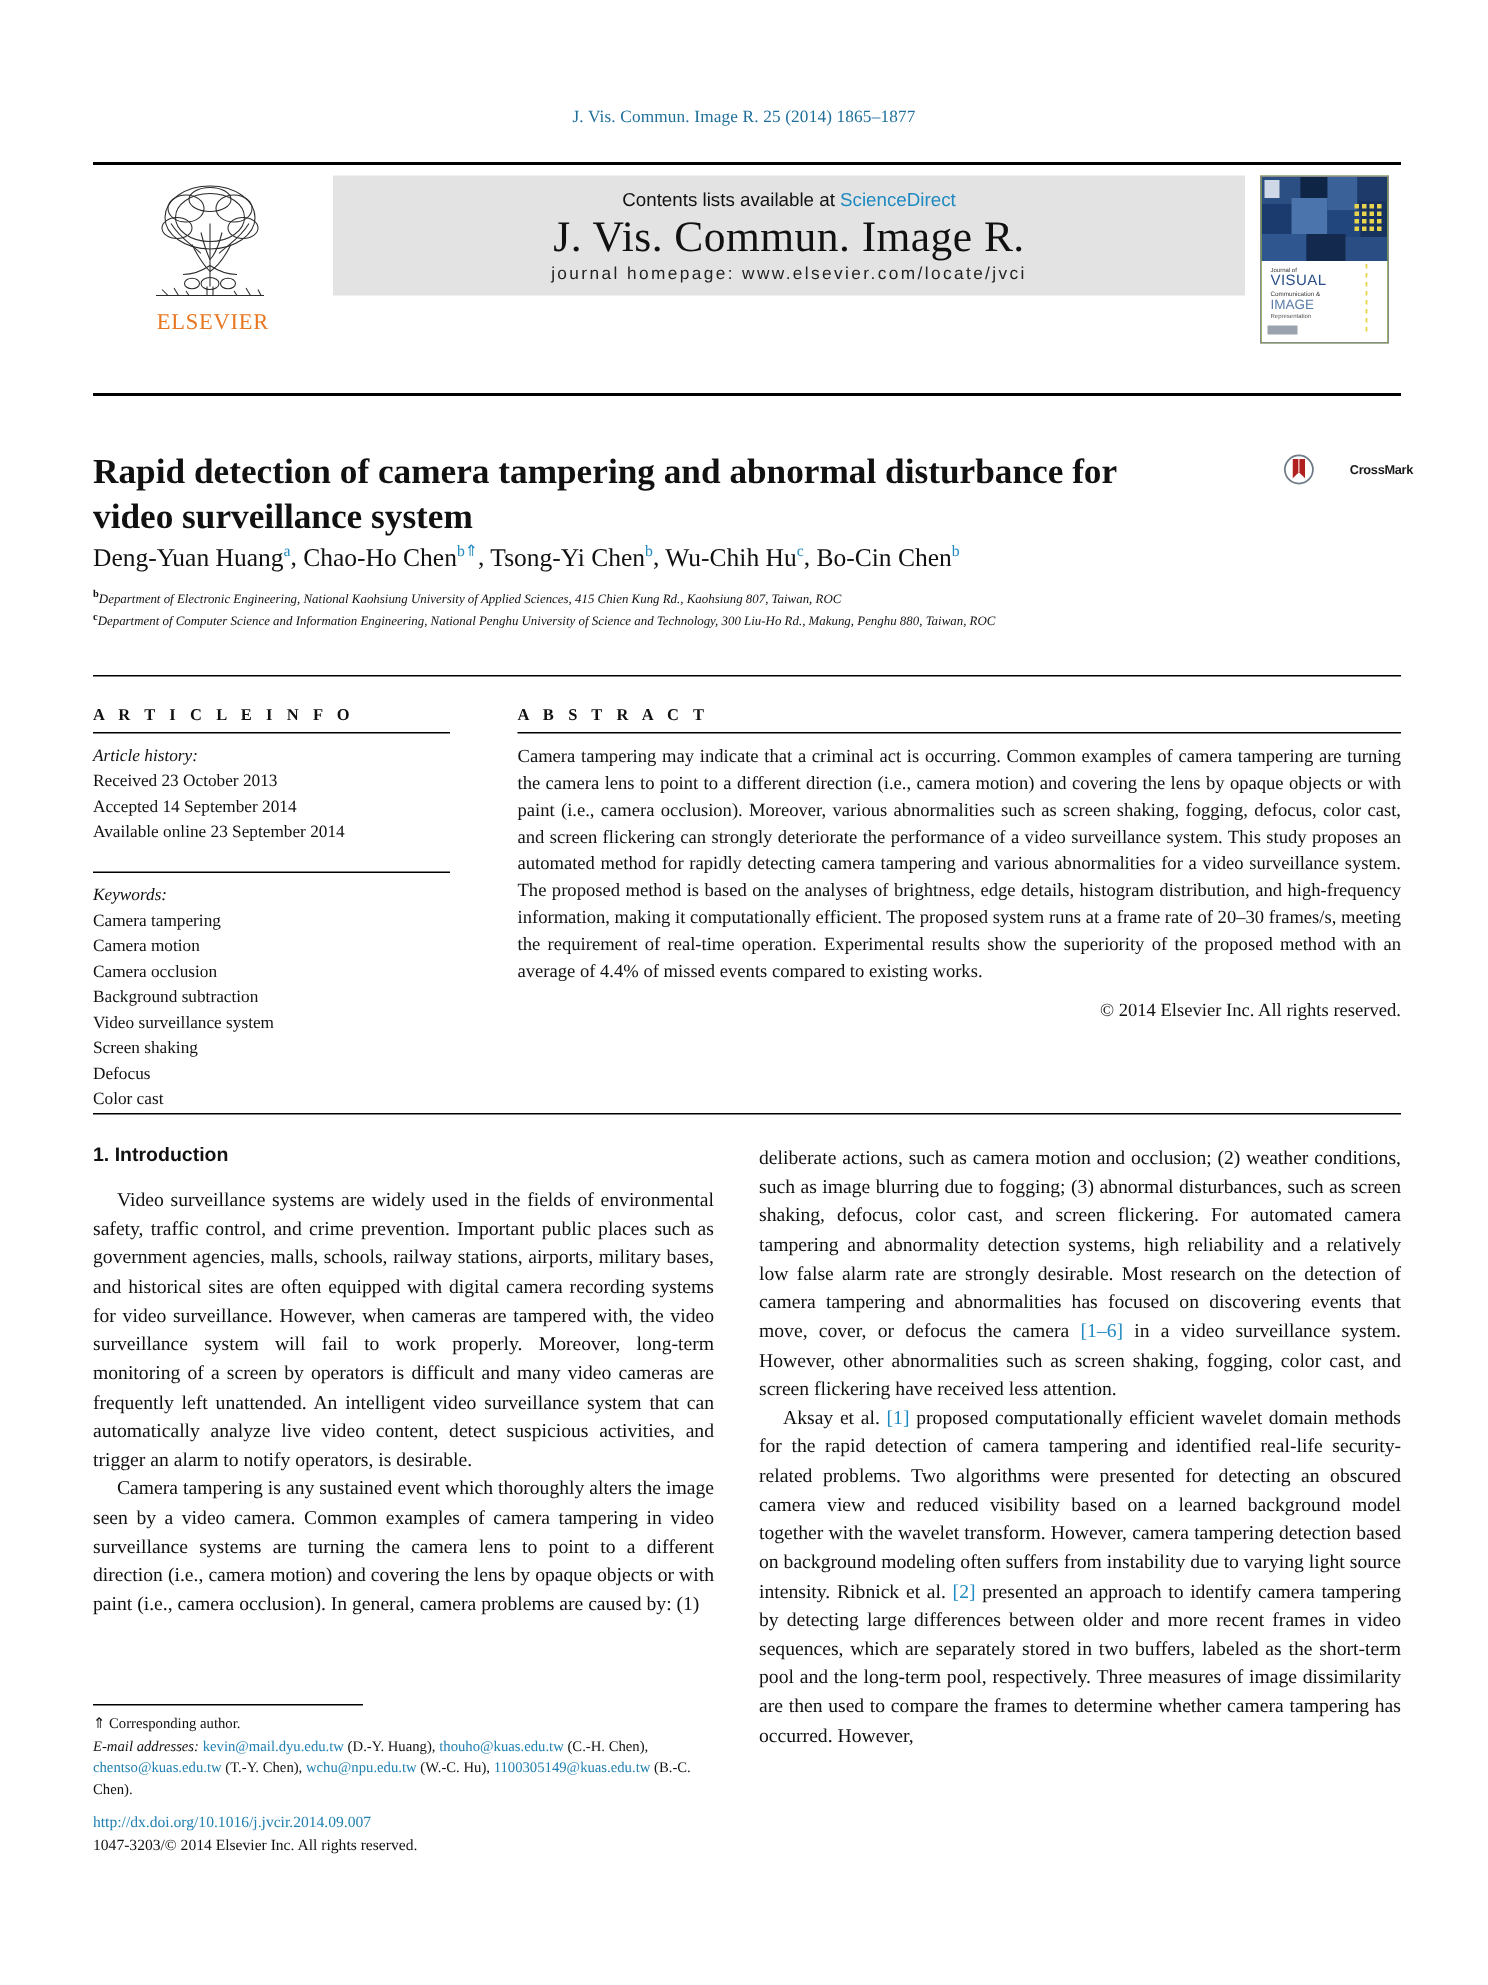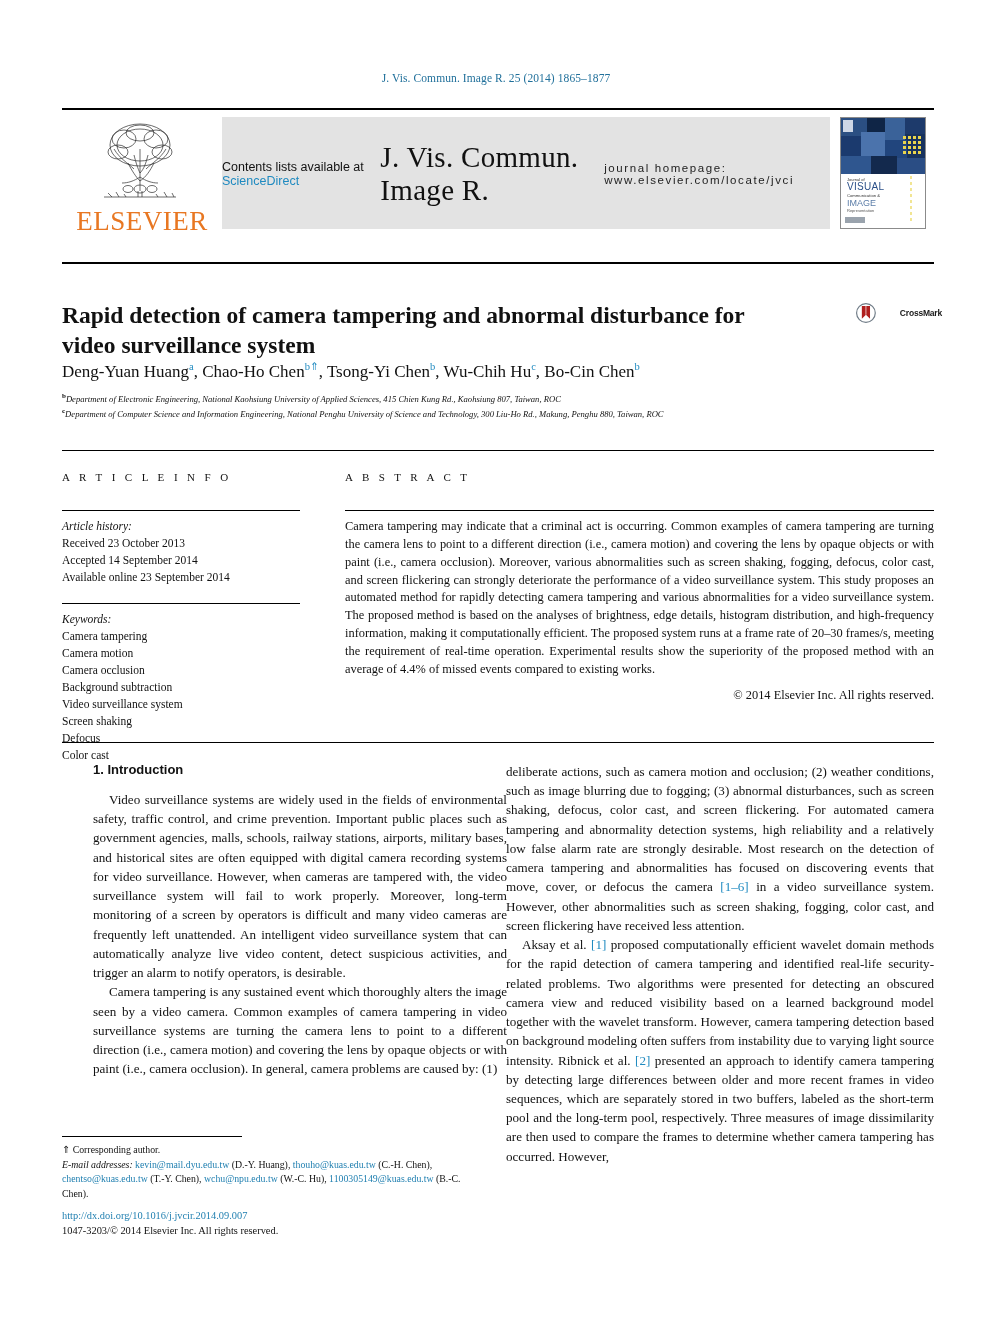--- a/index.html
+++ b/index.html
@@ -52,33 +52,33 @@
     flex: 0 0 160px;
     display: flex;
     flex-direction: column;
     align-items: center;
     padding-top: 2px;
   }
   .tree-svg { display:block; }
   .elsevier-word {
     font-family: "Liberation Serif", serif;
     color: #E87722;
-    font-size: 27px;
+    font-size: 15px;
     letter-spacing: 0.5px;
     line-height: 1;
     margin-top: 1px;
     font-weight: 400;
     text-align: center;
   }
   .journal-band {
     flex: 1 1 auto;
     background: #e3e3e3;
-    height: 112px;
+    height: 80px;
     display: flex;
-    flex-direction: row;
+    flex-direction: column;
     justify-content: space-between;
     align-items: center;
     padding: 9px 0 8px 0;
     box-sizing: border-box;
   }
   .contents-line {
     font-size: 12.5px;
     font-family: "Liberation Sans", sans-serif;
     color: #111;
   }
@@ -198,25 +198,25 @@
     width: 238px;
   }
   .abstract-col {
     position: absolute;
     top: 471px;
     left: 345px;
     width: 589px;
   }
   .sec-head {
     font-family: "Liberation Serif", serif;
-    font-weight: normal;
+    font-weight: bold;
     font-size: 11px;
     letter-spacing: 3.4px;
     color: #111;
-    margin-bottom: 27px;
+    margin-bottom: 5px;
   }
   .thin-rule {
     border-top: 1px solid #000;
     margin-bottom: 7px;
   }
   .sub-it {
     font-style: italic;
     font-size: 11.5px;
     color: #111;
     line-height: 1.48;
@@ -246,21 +246,20 @@
     top: 742px;
     left: 62px;
     width: 872px;
     border-top: 1px solid #000;
   }
   .col-left {
     position: absolute;
     top: 762px;
     left: 62px;
     width: 414px;
-    margin-left: 31px;
   }
   .col-right {
     position: absolute;
     top: 762px;
     left: 506px;
     width: 428px;
   }
   .h-sec {
     font-family: "Liberation Sans", sans-serif;
     font-weight: bold;

